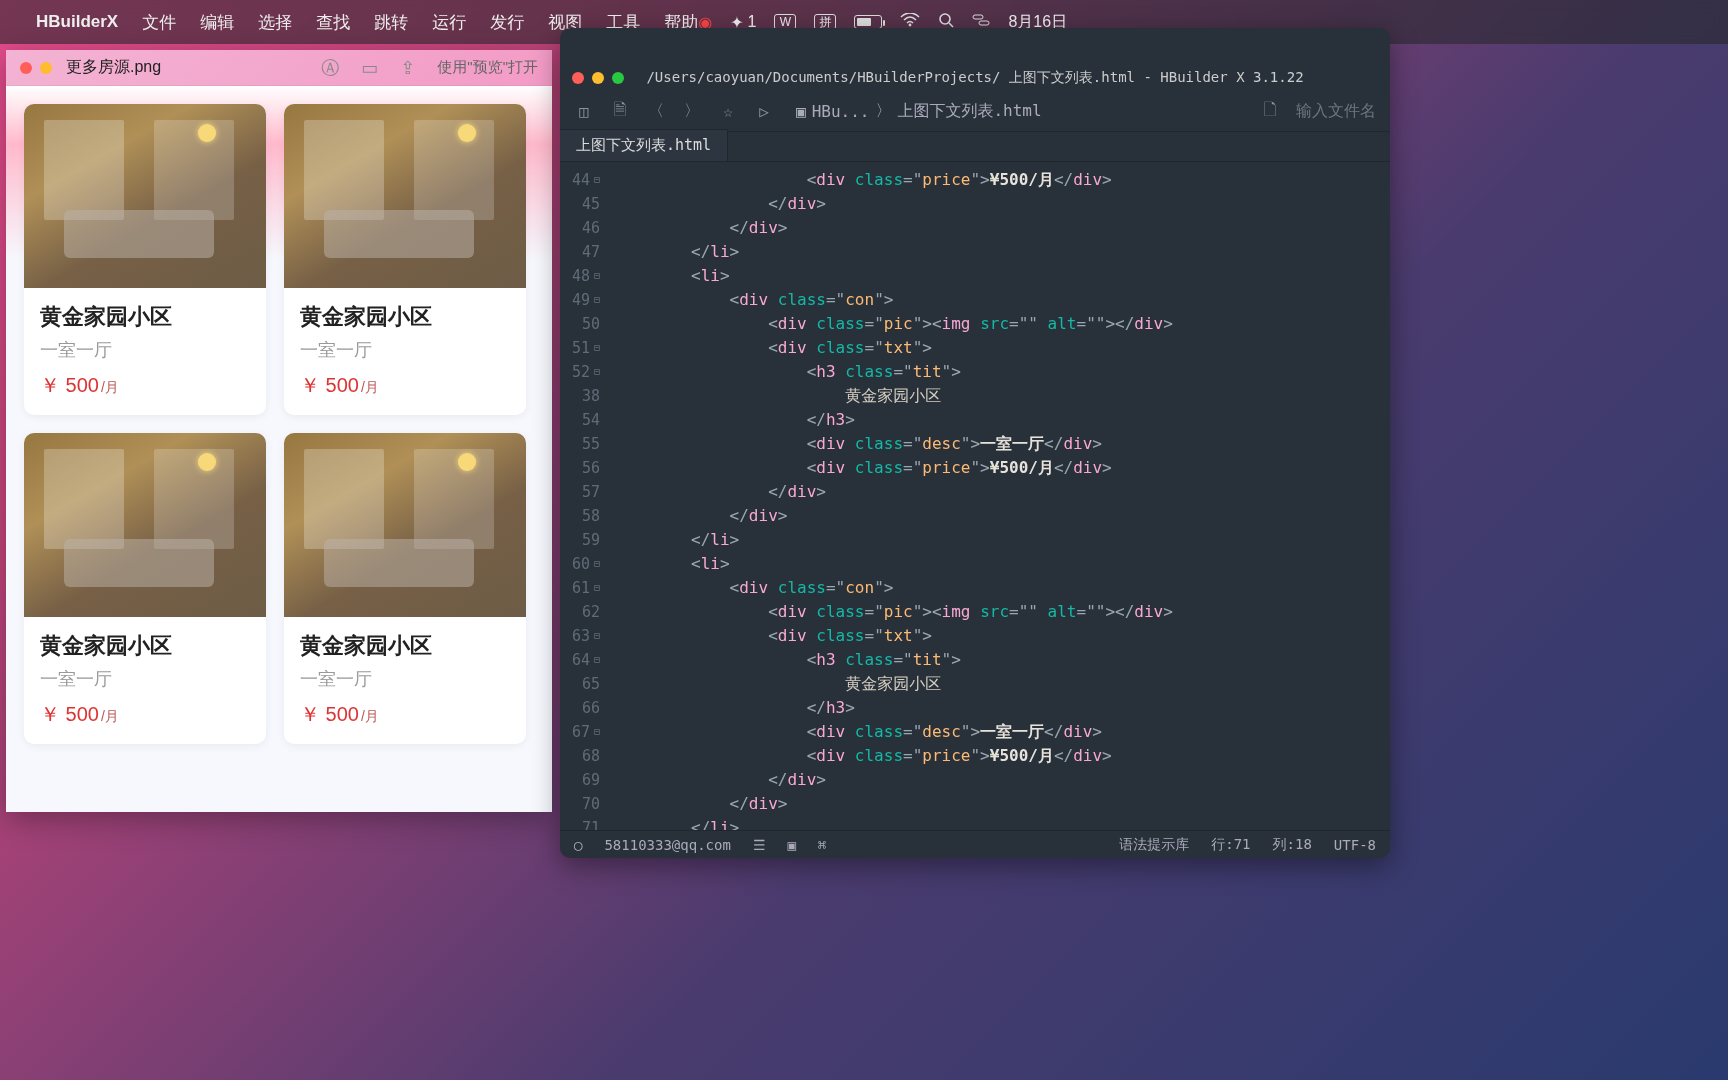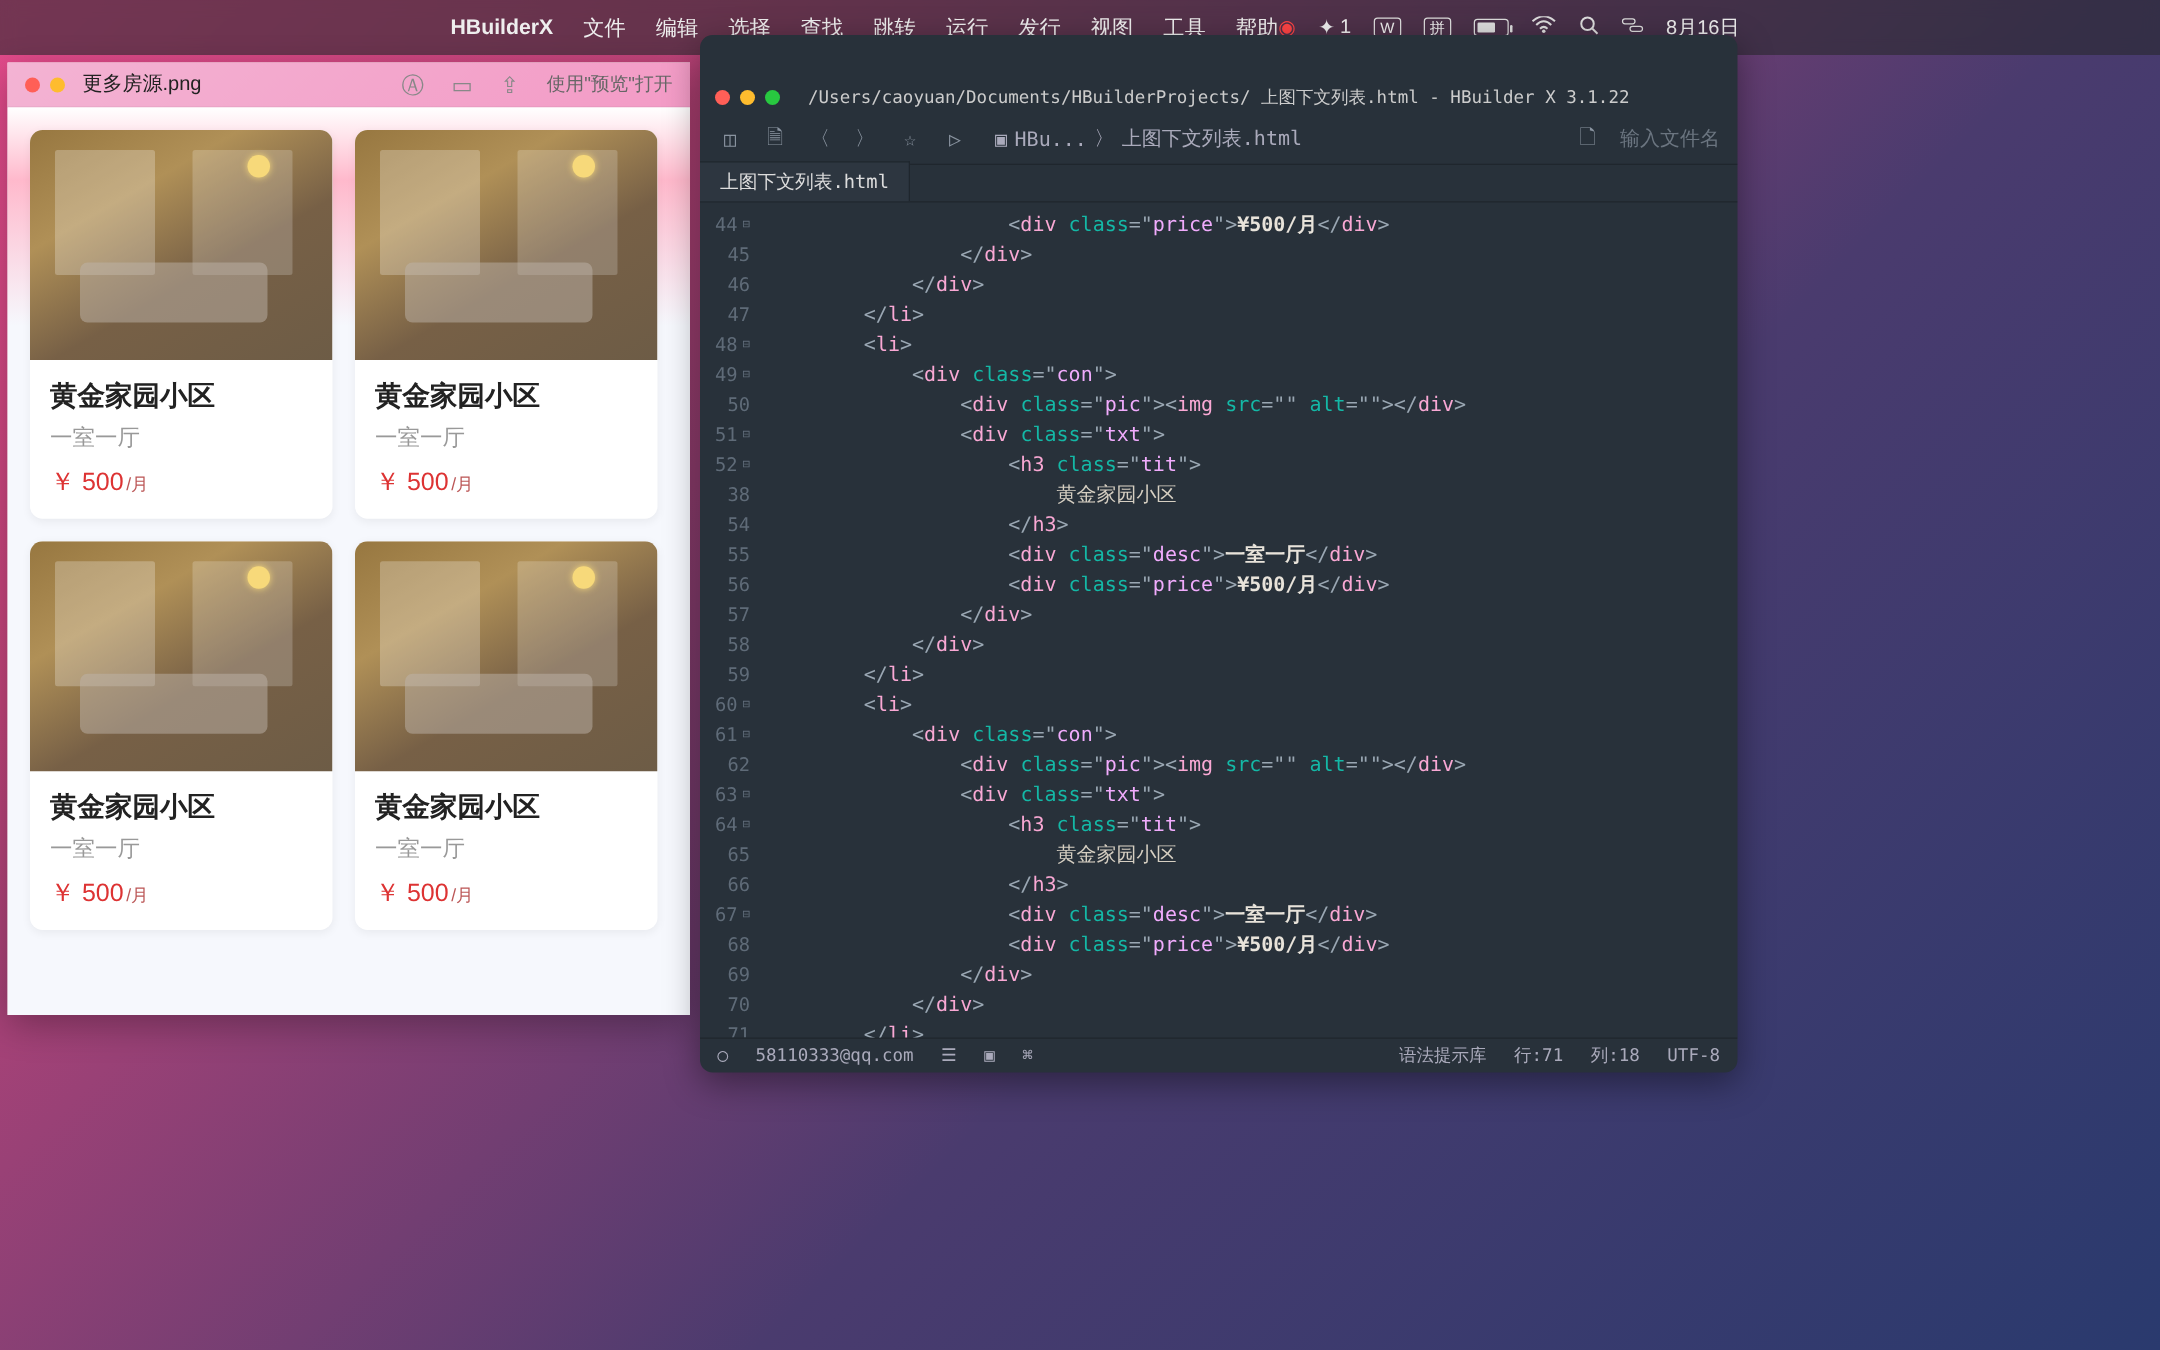--- a/index.html
+++ b/index.html
@@ -6,21 +6,21 @@
 body {
   width: 1728px; height: 1080px;
   background: linear-gradient(135deg, #e54b8c 0%, #c1447a 20%, #4a3b6e 60%, #2a3a6e 100%);
   font-family: -apple-system, "Helvetica Neue", Arial, sans-serif;
   overflow: hidden; position: relative;
 }
 
 
 .menubar {
   height: 44px; background: rgba(40,40,45,0.6);
-  display: flex; align-items: center; justify-content: center;
+  display: flex; align-items: center; justify-content: flex-start;
   padding: 0 12px; color: #eee; font-size: 17px; backdrop-filter: blur(6px);
 }
 .menubar-left { display: flex; align-items: center; gap: 24px; }
 .menubar-left .apple { font-size: 20px; }
 .menubar-left .app { font-weight: 600; }
 .menubar-right { display: flex; align-items: center; gap: 18px; font-size: 16px; }
 .menubar-right .mi { display: flex; align-items: center; gap: 4px; }
 .sq { display:inline-block; width:22px; height:16px; border:1px solid #ddd; border-radius:3px; text-align:center; font-size:12px; line-height:14px; }
 .batt { display:inline-block; width:28px; height:14px; border:1px solid #ddd; border-radius:3px; position:relative; }
 .batt::after { content:""; position:absolute; right:-4px; top:4px; width:2px; height:6px; background:#ddd; border-radius:1px; }
@@ -98,21 +98,21 @@
 .gutter { width:48px; text-align:right; padding:6px 8px 0 4px; color:#5f6b78; user-select:none; }
 .code { flex:1; padding:6px 0 0 6px; white-space:pre; line-height:24px; position:relative; }
 .cursor-line { position:absolute; left:0; right:0; height:24px; background:#323c46; z-index:-1; }
 
 .gutter div { height:24px; line-height:24px; font-size:15px; display:flex; justify-content:flex-end; align-items:center; gap:4px; }
 .fold { color:#5f6b78; font-size:10px; }
 
 .t-punc  { color:#9aa7b3; }
 .t-tag   { color:#f9a8d4; }
 .t-key   { color:#14b8a6; }
-.t-class { color:#f0abfc; }
+.t-class { color:#fdba74; }
 .t-text  { color:#e8e3da;font-weight:bold; }
 .t-txtcn { color:#d6cfc2; }
 
 .ed-status {
   height: 28px; border-top:1px solid #1f262d; display:flex; align-items:center;
   justify-content:space-between; padding:0 14px; font-size:14px; color:#aab;
 }
 .ed-status .left, .ed-status .right { display:flex; gap:22px; align-items:center; }
 </style>
 </head>

